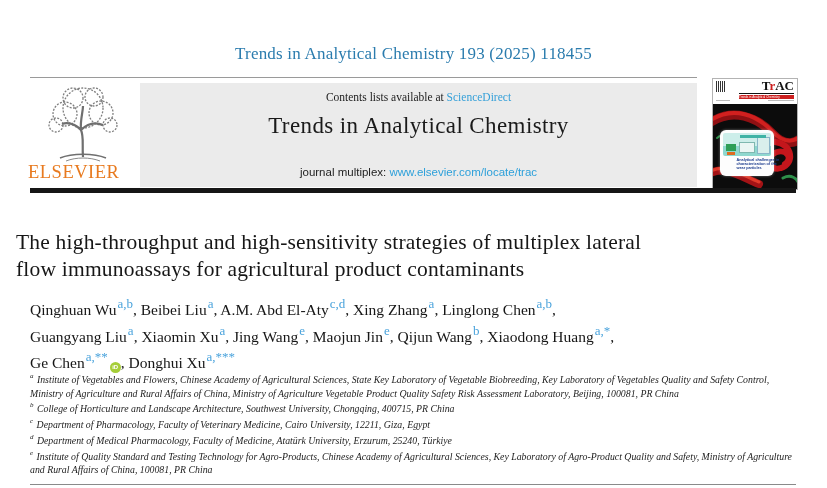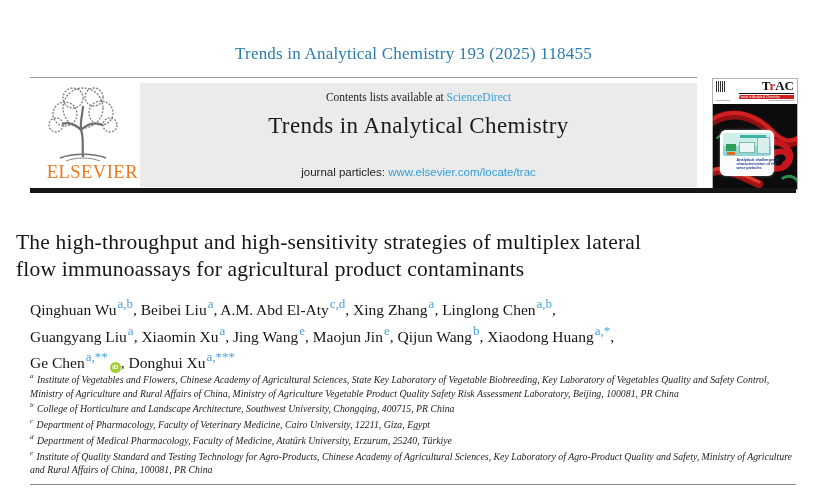--- a/index.html
+++ b/index.html
@@ -5,21 +5,21 @@
   html,body{margin:0;padding:0;background:#ffffff;}
   .page{position:relative;width:827px;height:488px;background:#ffffff;overflow:hidden;
         font-family:"Liberation Serif",serif;color:#1c1c1c;}
 
   
   .citation{position:absolute;left:0;top:44px;width:827px;text-align:center;
             font-size:17px;color:#2b7cae;letter-spacing:.2px;}
 
   
   .rule-thin{position:absolute;left:30px;top:77px;width:667px;height:1px;background:#9a9a9a;}
-  .elsevier{position:absolute;left:28px;top:82px;width:110px;height:106px;text-align:right;}
+  .elsevier{position:absolute;left:28px;top:82px;width:110px;height:106px;text-align:left;}
   .elsevier .tree{display:block;margin:0 auto;}
   .elsevier .word{font-family:"Liberation Serif",serif;font-size:18.5px;color:#e87a1f;
                   letter-spacing:.5px;margin-top:-2px;}
 
   .graybox{position:absolute;left:140px;top:83px;width:557px;height:104px;background:#ebebeb;}
   .contents-line{position:absolute;left:0;top:8px;width:557px;text-align:center;font-size:11.5px;}
   .contents-line .sd{color:#35a0d9;text-decoration:none;}
   .jtitle{position:absolute;left:0;top:30px;width:557px;text-align:center;font-size:23px;
           letter-spacing:.4px;color:#1a1a1a;}
   .homepage{position:absolute;left:0;bottom:9px;width:557px;text-align:center;
@@ -97,21 +97,21 @@
     </svg>
     <div class="word">ELSEVIER</div>
   </div>
 
   <div class="graybox">
     <div class="contents-line">
       <span>Contents lists available at </span><a class="sd" href="#">ScienceDirect</a>
     </div>
     <div class="jtitle">Trends in Analytical Chemistry</div>
     <div class="homepage">
-      <span>journal particles: </span><a class="hp" href="#">www.elsevier.com/locate/trac</a>
+      <span>journal multiplex: </span><a class="hp" href="#">www.elsevier.com/locate/trac</a>
     </div>
   </div>
 
   <div class="cover">
     <div class="cover-head">
       <div class="barcode"></div>
       <div class="trac-word"><span>T</span><span class="r">r</span><span>AC</span></div>
       <div class="trac-under"></div>
       <div class="trac-banner">
           <span>Trends in Analytical Chemistry</span>

